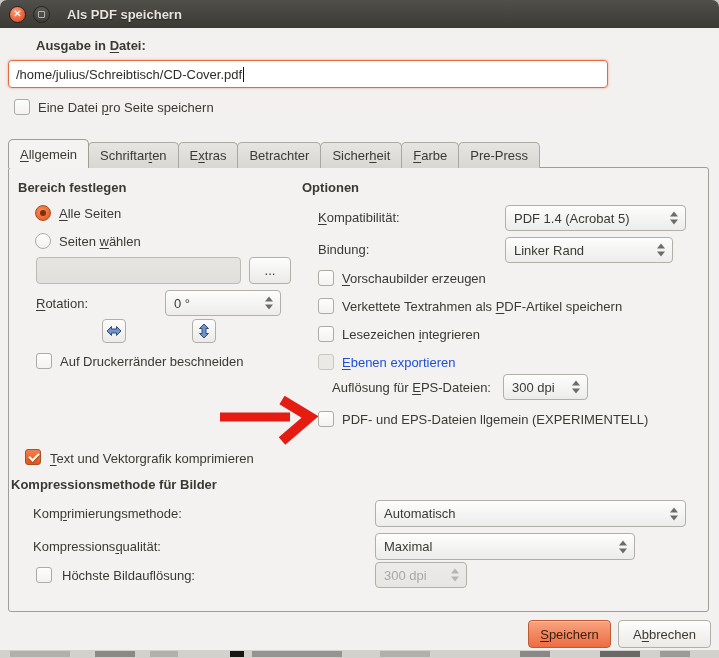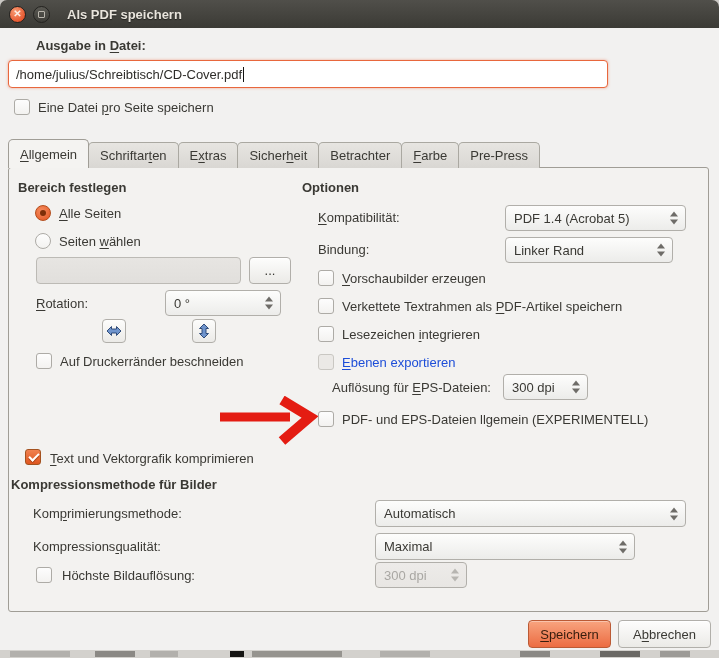--- a/index.html
+++ b/index.html
@@ -103,22 +103,22 @@
       <span>/home/julius/Schreibtisch/CD-Cover.pdf</span>
       <span class="caret"></span>
     </div>
     <span class="checkbox" style="left:14px; top:71px;"></span>
     <span class="lbl" style="left:38px; top:72px;">Eine Datei <u>p</u>ro Seite speichern</span>
 
     <div class="tabbar" style="top:111px;">
       <span class="tab active"><u>A</u>llgemein</span>
       <span class="tab">Schriftar<u>t</u>en</span>
       <span class="tab">E<u>x</u>tras</span>
+      <span class="tab">Betrachter</span>
       <span class="tab">Sicher<u>h</u>eit</span>
-      <span class="tab">Betrachter</span>
       <span class="tab"><u>F</u>arbe</span>
       <span class="tab">Pre-Press</span>
     </div>
     <div class="frame" style="top:139px;"></div>
 
     <span class="lbl bold" style="left:18px; top:152px;">Bereich festlegen</span>
     <span class="radio selected" style="left:35px; top:177px;"></span>
     <span class="lbl" style="left:59px; top:178px;"><u>A</u>lle Seiten</span>
     <span class="radio" style="left:35px; top:205px;"></span>
     <span class="lbl" style="left:59px; top:206px;">Seiten <u>w</u>ählen</span>

